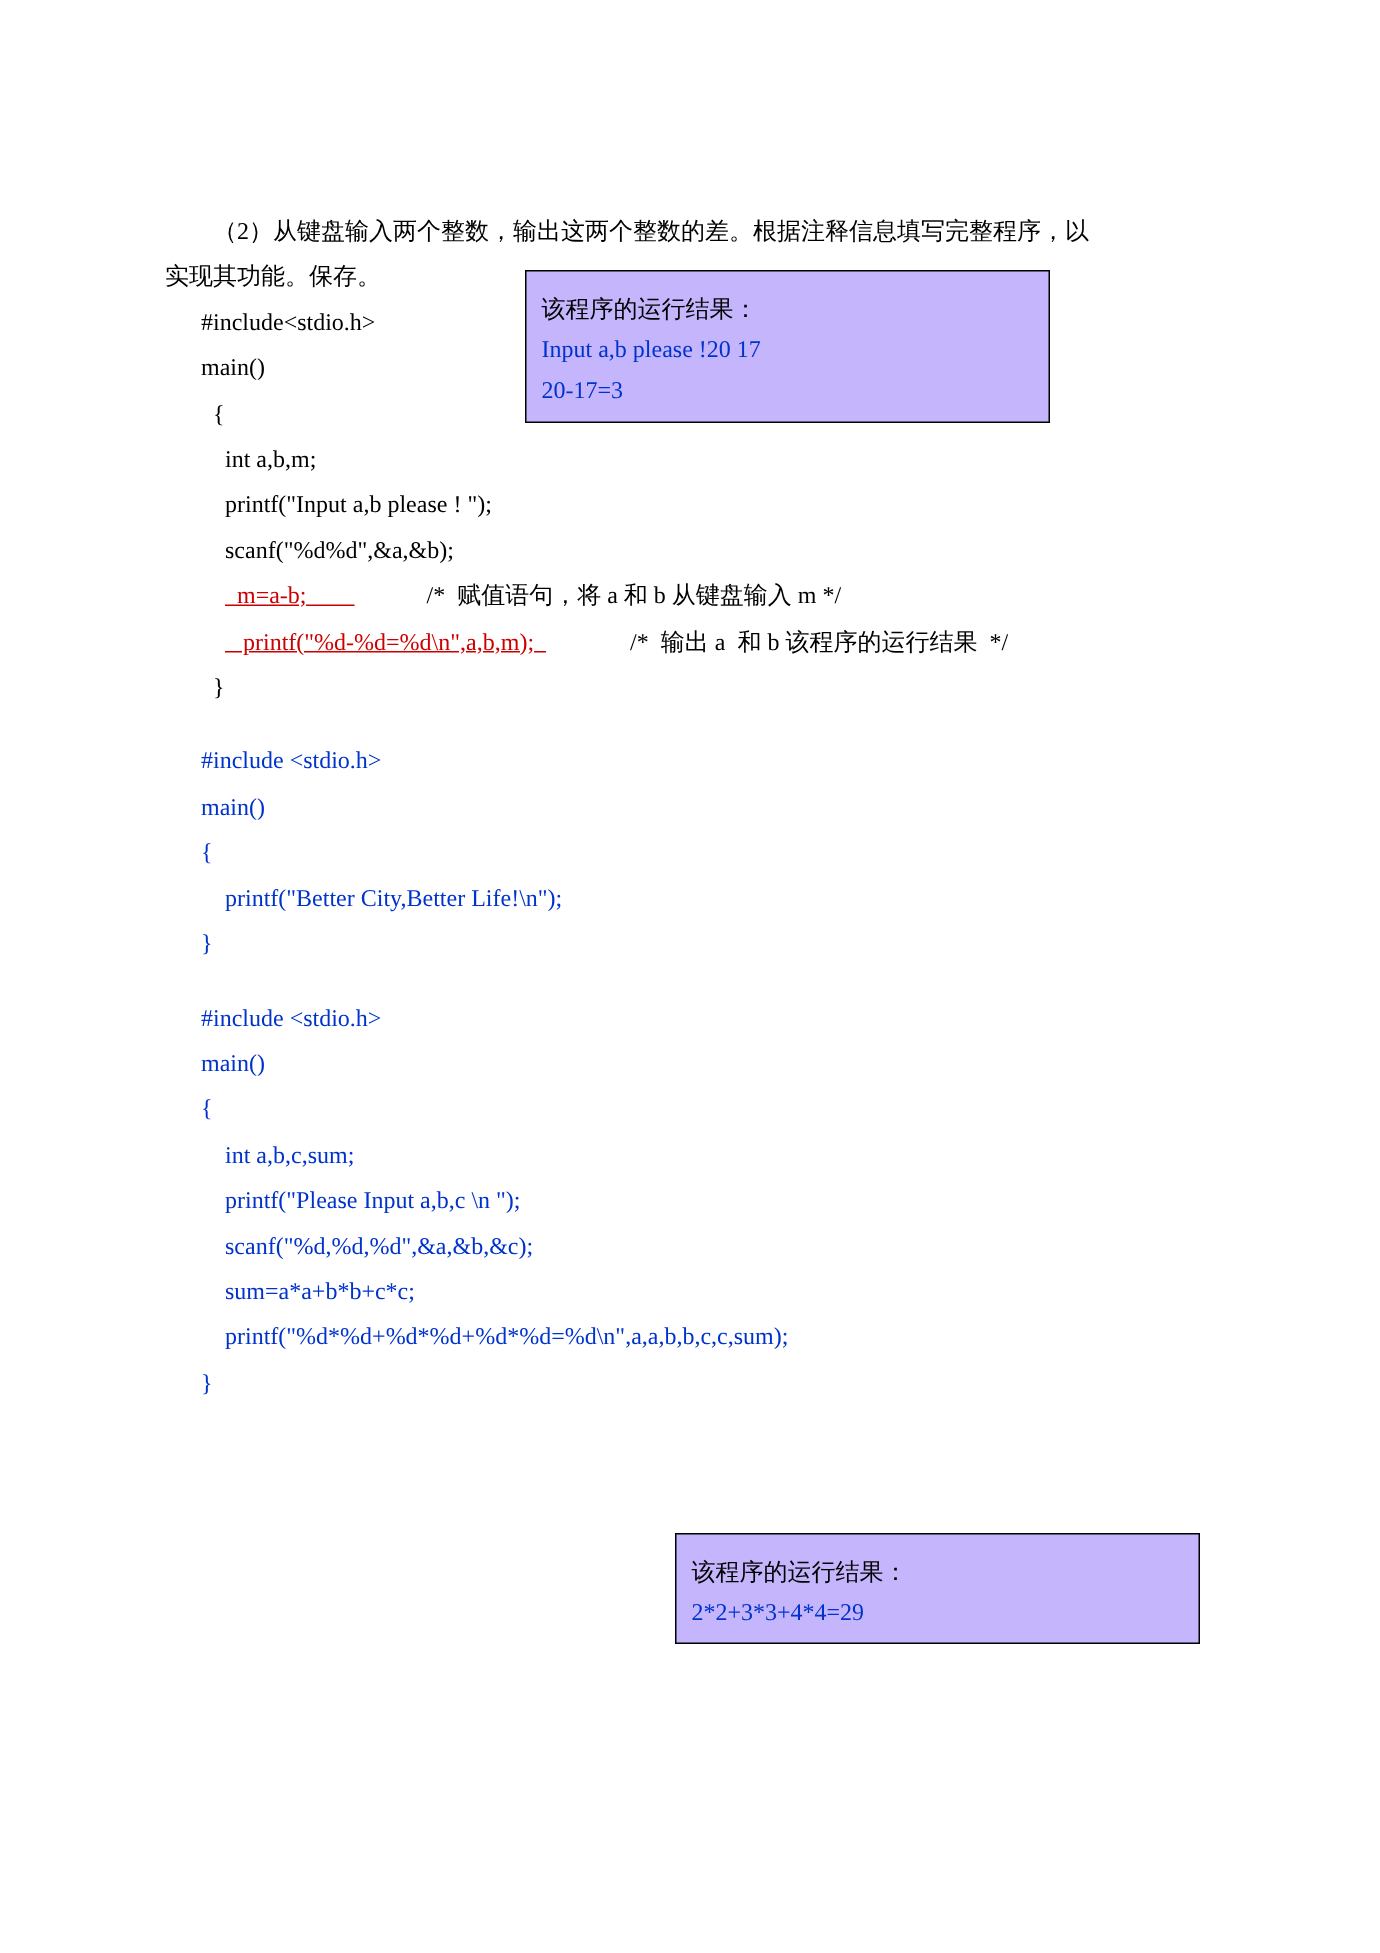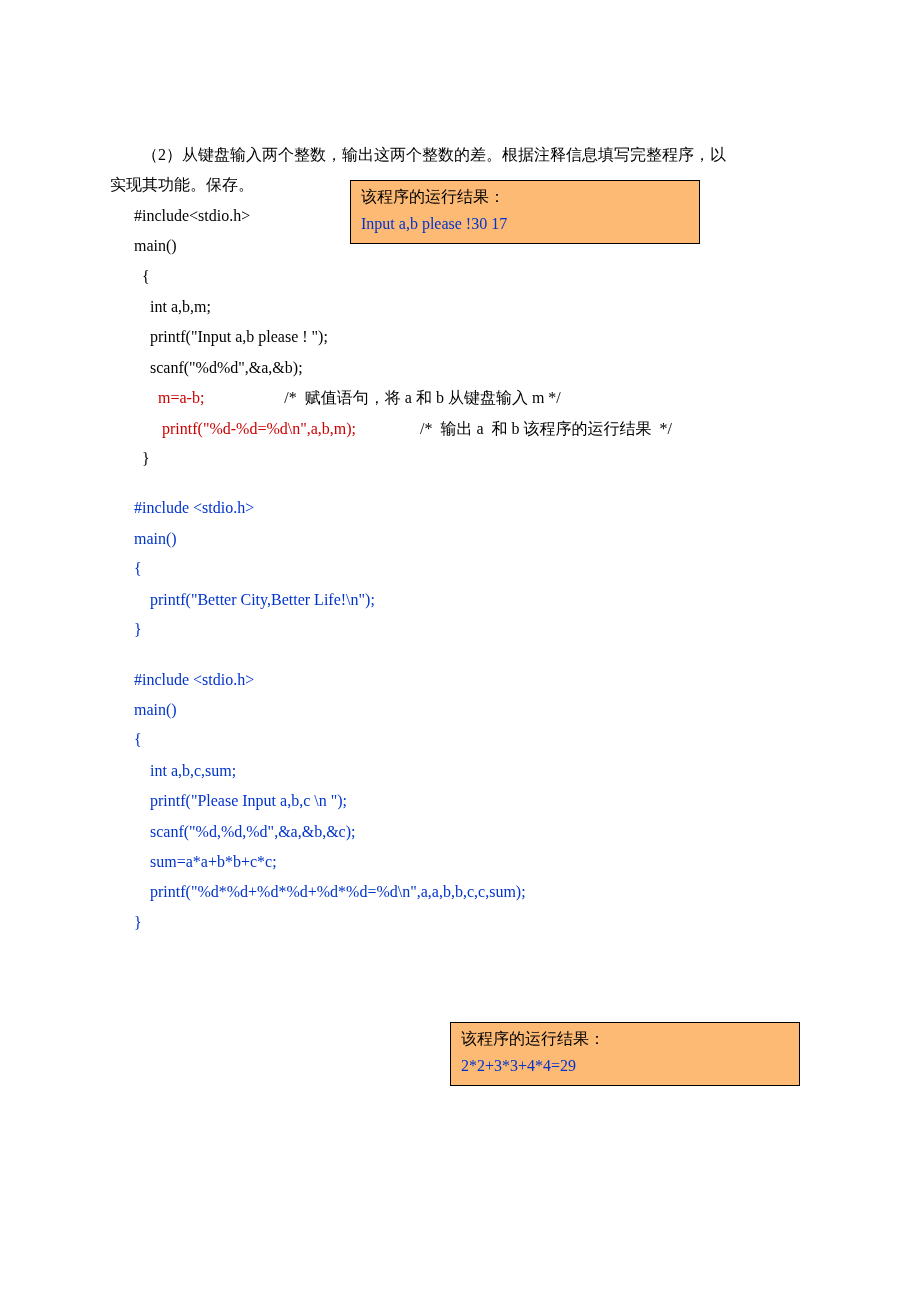--- a/index.html
+++ b/index.html
@@ -14,33 +14,34 @@
     width: 804px;
     min-height: 1302px;
     box-sizing: border-box;
     padding: 140px 110px 0 110px;
     position: relative;
   }
   .black { color: #000000; }
   .blue  { color: #0033cc; }
   .red-underline {
     color: #cc0000;
+    text-decoration: underline;
     text-decoration-color: #cc0000;
     margin-top: 36px;
   }
   .english, .code-fam {
     font-family: "Times New Roman", serif;
   }
   .indent1 { padding-left: 1.5em; }
   .line { white-space: pre; }
   .resultbox {
     position: absolute;
     border: 1px solid #000000;
-    background: #fdba74;
-    padding: 2px 10px 6px 10px;
+    background: #c4b5fd;
+    padding: 12px 10px 6px 10px;
     font-family: "SimSun", "宋体", serif;
     font-size: 16px;
     line-height: 1.7;
     box-sizing: border-box;
   }
   #box1 { left: 350px; top: 180px; width: 350px; height: auto; }
   #box2 { left: 450px; top: 1022px; width: 350px; height: auto; }
 </style>
 </head>
 <body>
@@ -57,21 +58,22 @@
     <div class="black line">    int a,b,m;</div>
     <div class="black line">    printf("Input a,b please ! ");</div>
     <div class="black line">    scanf("%d%d",&amp;a,&amp;b);</div>
     <div class="line"><span class="black">    </span><span class="red-underline">  m=a-b;        </span><span class="black">            /*  赋值语句，将 a 和 b 从键盘输入 m */</span></div>
     <div class="line"><span class="black">    </span><span class="red-underline">   printf("%d-%d=%d\n",a,b,m);  </span><span class="black">              /*  输出 a  和 b 该程序的运行结果  */</span></div>
     <div class="black line">  }</div>
   </div>
 
   <div id="box1" class="resultbox">
     <div class="black">该程序的运行结果：</div>
-    <div class="blue english">Input a,b please !30 17</div>
+    <div class="blue english">Input a,b please !20 17</div>
+    <div class="blue english">20-17=3</div>
   </div>
 
   <div style="height:1.2em;"></div>
 
 
   <div class="indent1 code-fam">
     <div class="blue line">#include &lt;stdio.h&gt;</div>
     <div class="blue line">main()</div>
     <div class="blue line">{</div>
     <div class="blue line">    printf("Better City,Better Life!\n");</div>

